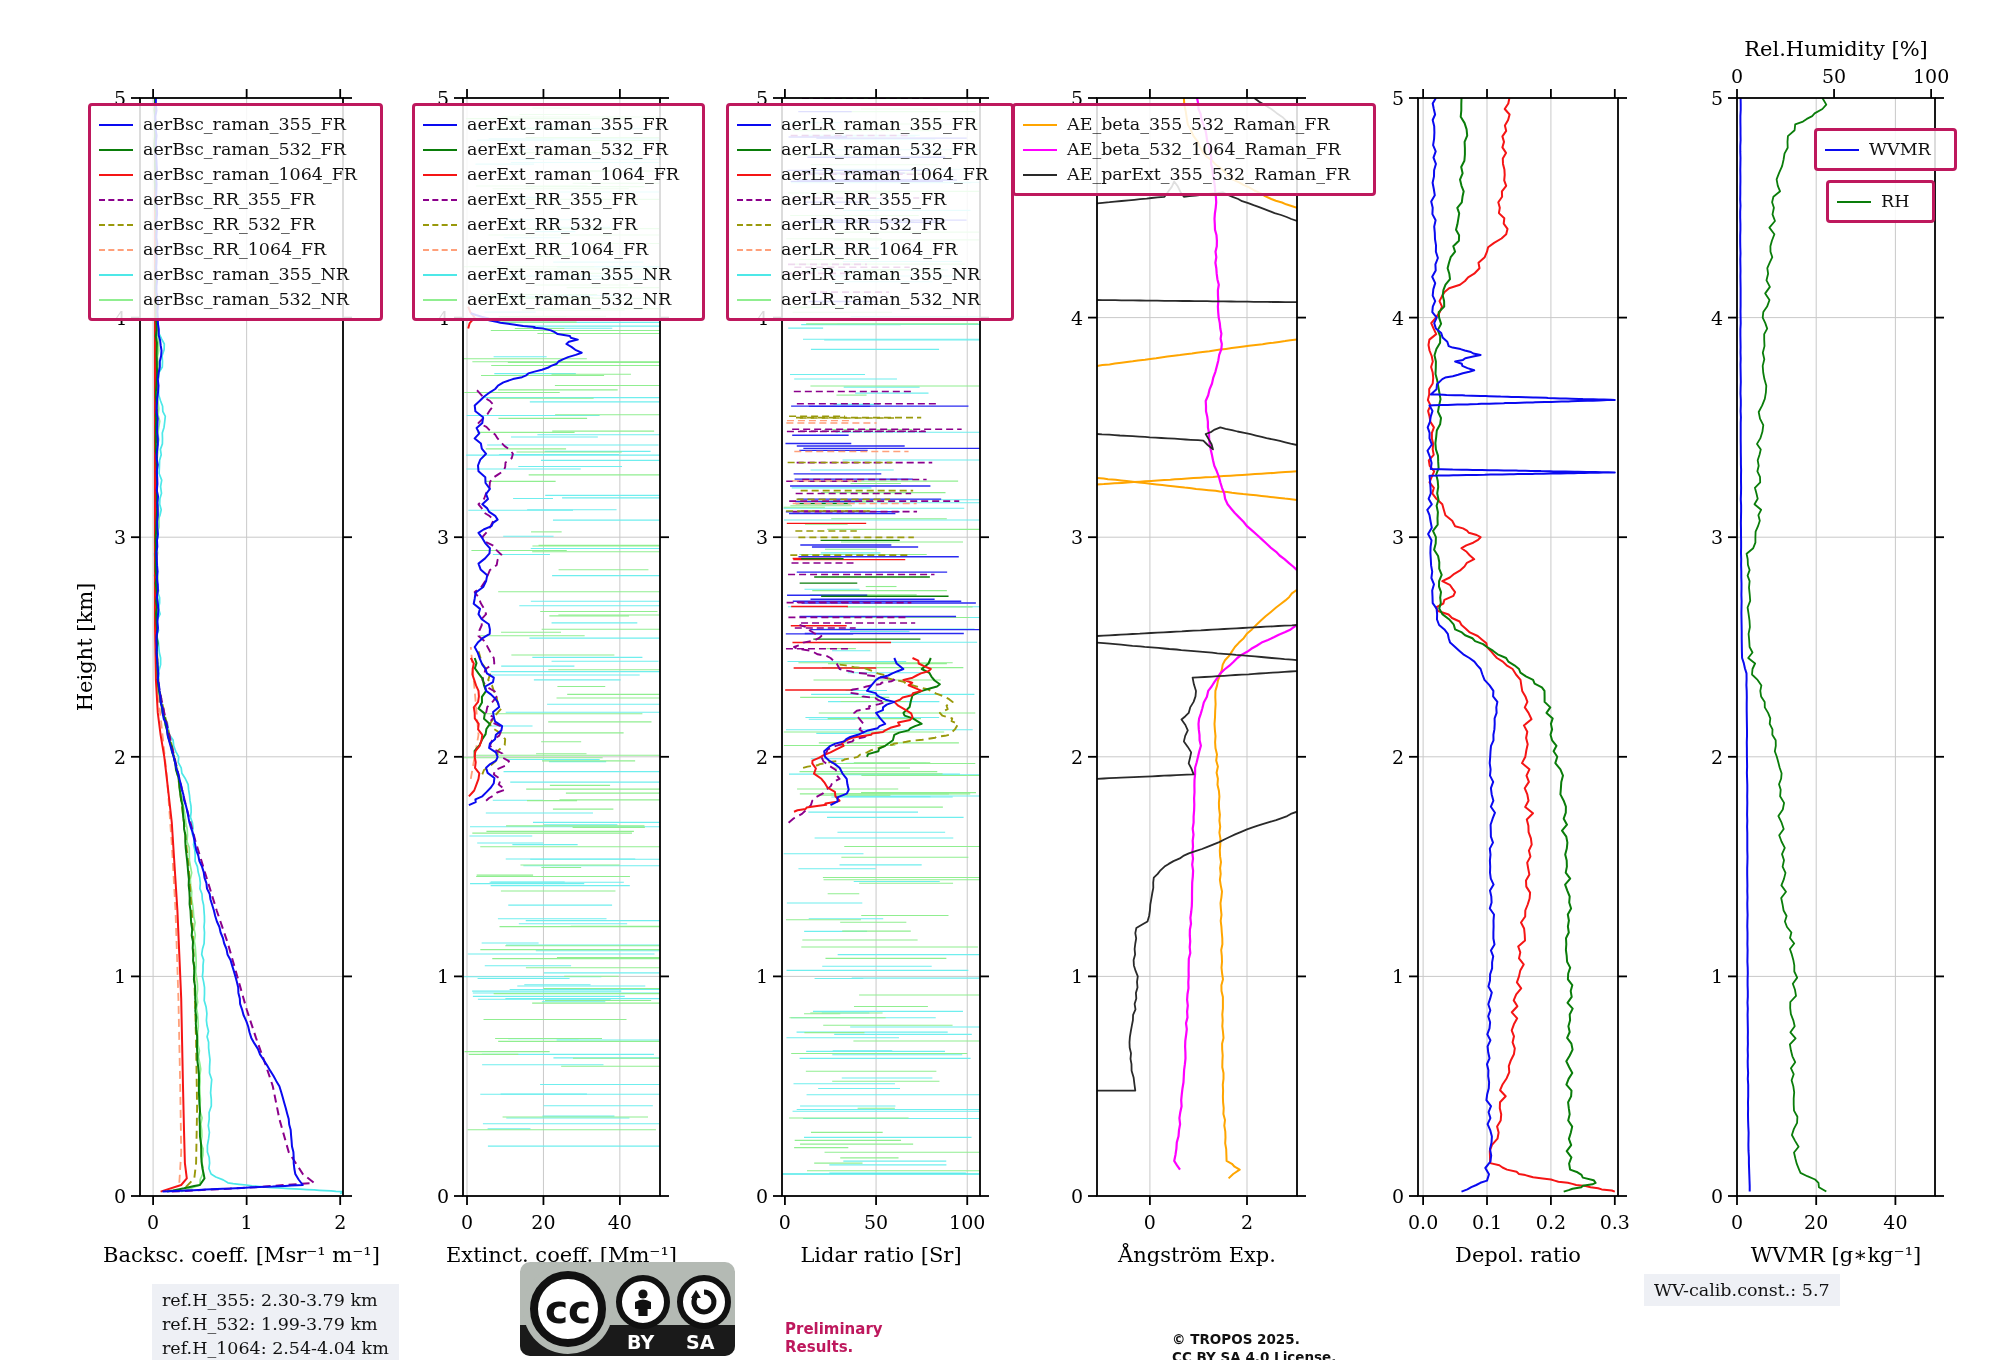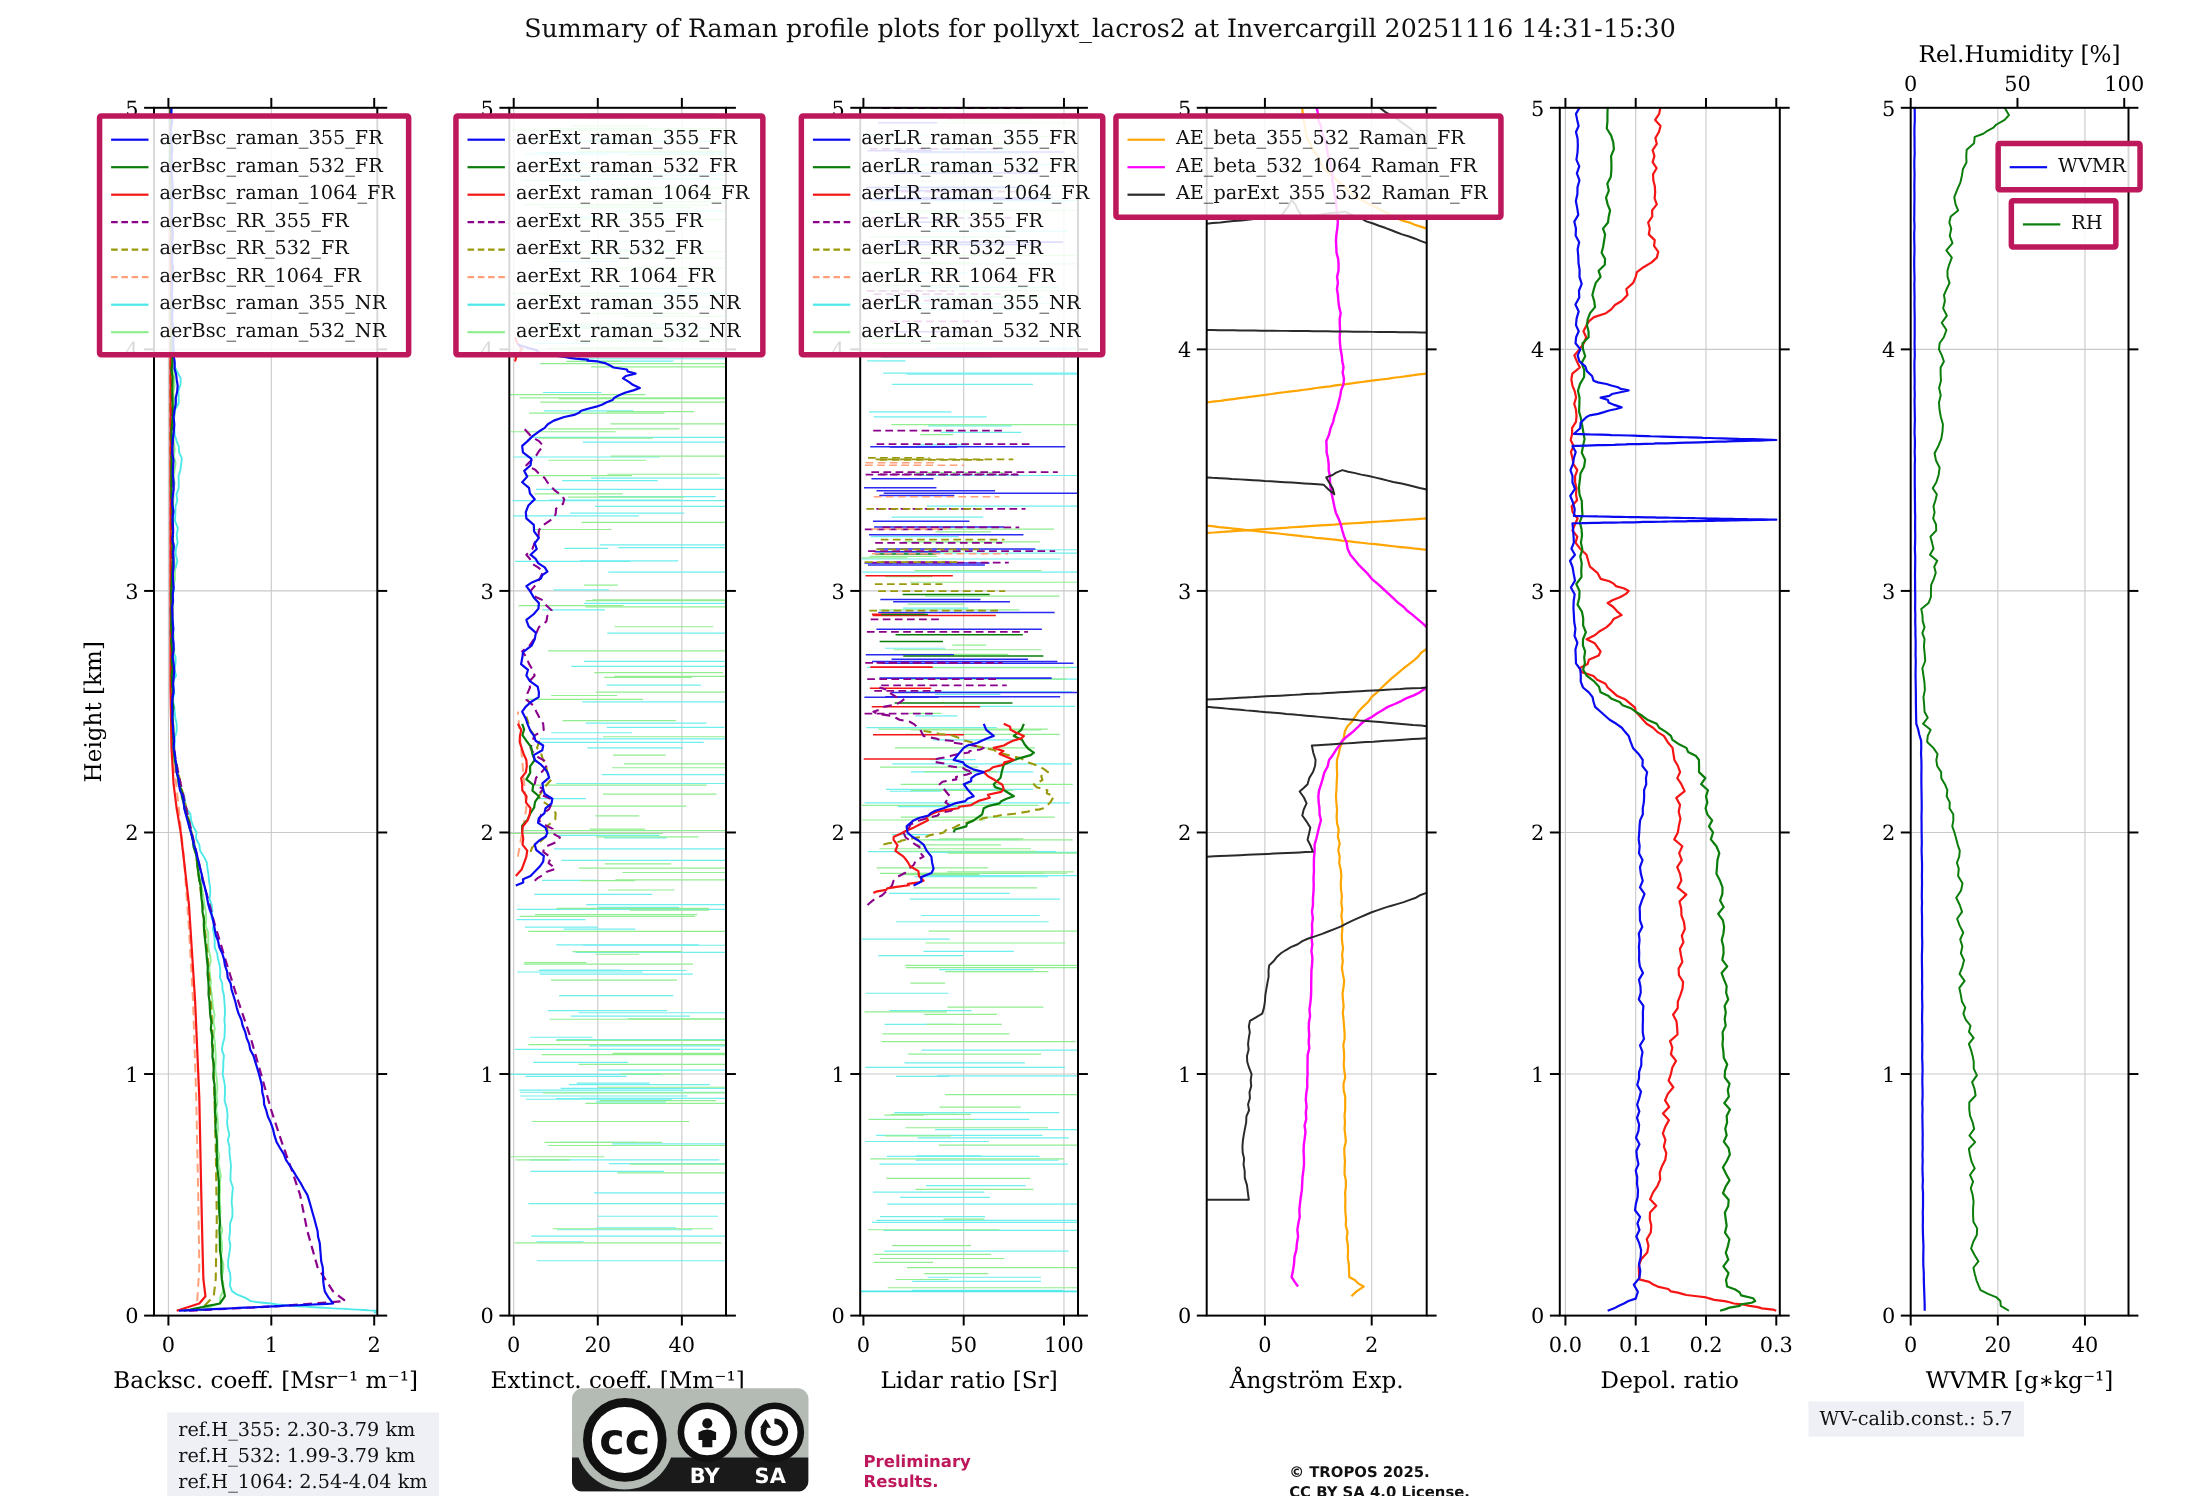--- a/index.html
+++ b/index.html
@@ -1,21 +1,21 @@
 <!DOCTYPE html>
 <html><head>
 <meta charset="utf-8">
 <style>
   html,body{margin:0;padding:0;background:#ffffff;}
   .page{position:relative;width:2000px;height:1360px;background:#ffffff;
         font-family:"DejaVu Serif","Liberation Serif",serif;color:#111;overflow:hidden;}
   .title{position:absolute;top:14px;left:0;width:100%;text-align:center;font-size:23px;}
   #chart-svg{position:absolute;left:0;top:0;}
-  .legend{position:absolute;background:rgba(255,255,255,0.85);border:5px solid #be185d;
-          border-radius:4px;padding:6px 10px 6px 8px;font-size:17.5px;line-height:25px;z-index:5;}
+  .legend{position:absolute;background:rgba(255,255,255,0.85);border:3px solid #be185d;
+          border-radius:4px;padding:6px 23px 6px 8px;font-size:17.5px;line-height:25px;z-index:5;}
   .legend .lrow{display:flex;align-items:center;white-space:nowrap;}
   .legend .sw{display:inline-block;width:34px;margin-right:10px;flex:0 0 34px;}
   .annot{position:absolute;background:#eef0f5;padding:4px 10px;font-size:17.5px;line-height:24px;z-index:4;}
   .eta-box{position:absolute;background:#eef0f5;padding:5px 12px;font-size:18px;line-height:26px;z-index:6;}
   .eta-sym{font-style:italic;}
   .eta-box sub{font-size:12px;}
   .prelim{position:absolute;color:#be185d;font-family:"DejaVu Sans","Liberation Sans",sans-serif;
           font-weight:bold;font-size:15px;line-height:18px;}
   .tropos{position:absolute;color:#111;font-family:"DejaVu Sans","Liberation Sans",sans-serif;
           font-weight:bold;font-size:13.5px;line-height:18px;}
@@ -31,21 +31,20 @@
   .cc-by-c{left:96px;} .cc-sa-c{left:157px;}
   .cc-label{position:absolute;bottom:3px;color:#fff;font-family:"DejaVu Sans","Liberation Sans",sans-serif;
             font-weight:bold;font-size:19px;z-index:3;}
   .cc-by-l{left:107px;} .cc-sa-l{left:166px;}
 </style>
 </head>
 <body>
 
 <div class="page">
 
-  <div class="title">Summary of Raman profile plots for pollyxt_lacros2 at Invercargill 20251116 14:31-15:30</div>
 
   <svg id="chart-svg" width="2000" height="1360">
       <g>
         <line x1="153.09677419354838" y1="98" x2="153.09677419354838" y2="1196" stroke="#c9c9c9" stroke-width="1"></line>
         <line x1="246.6451612903226" y1="98" x2="246.6451612903226" y2="1196" stroke="#c9c9c9" stroke-width="1"></line>
         <line x1="140" y1="976.4" x2="343" y2="976.4" stroke="#c9c9c9" stroke-width="1"></line>
         <line x1="140" y1="756.8" x2="343" y2="756.8" stroke="#c9c9c9" stroke-width="1"></line>
         <line x1="140" y1="537.2" x2="343" y2="537.2" stroke="#c9c9c9" stroke-width="1"></line>
         <line x1="140" y1="317.5999999999999" x2="343" y2="317.5999999999999" stroke="#c9c9c9" stroke-width="1"></line>
         <defs>

